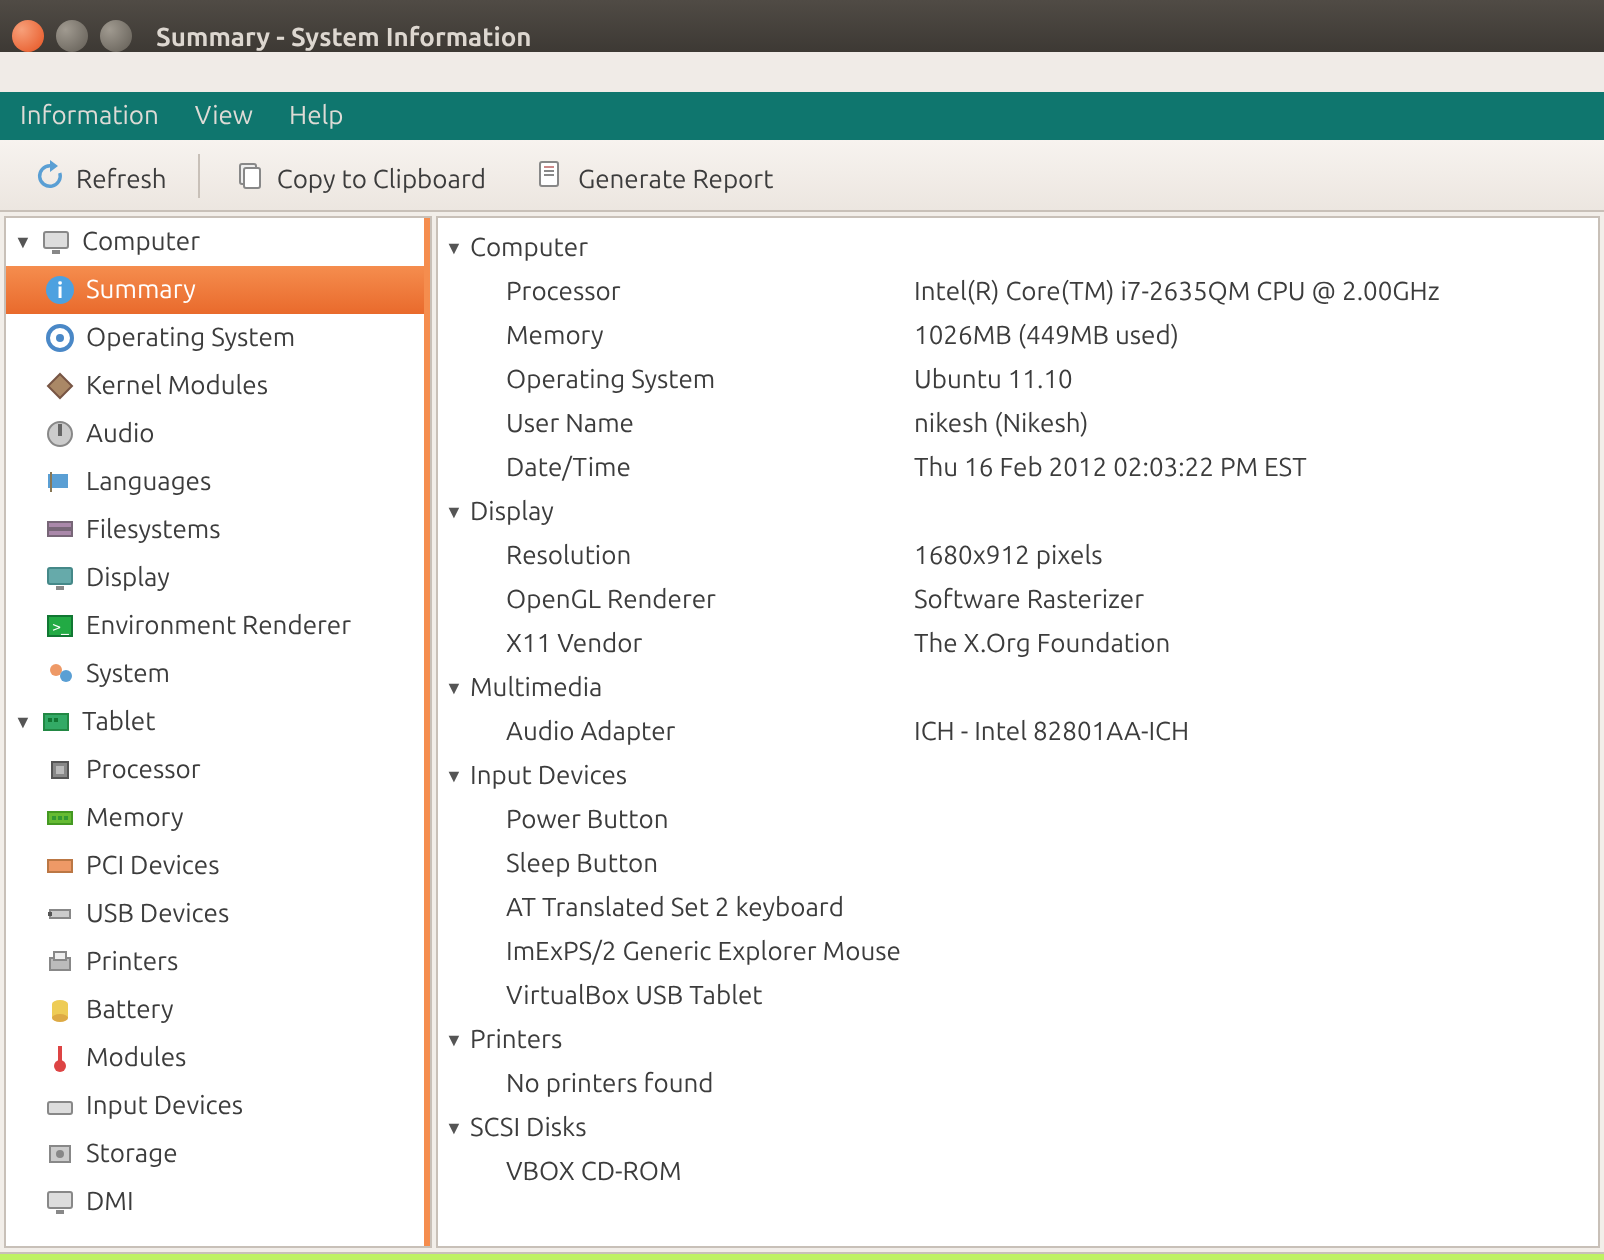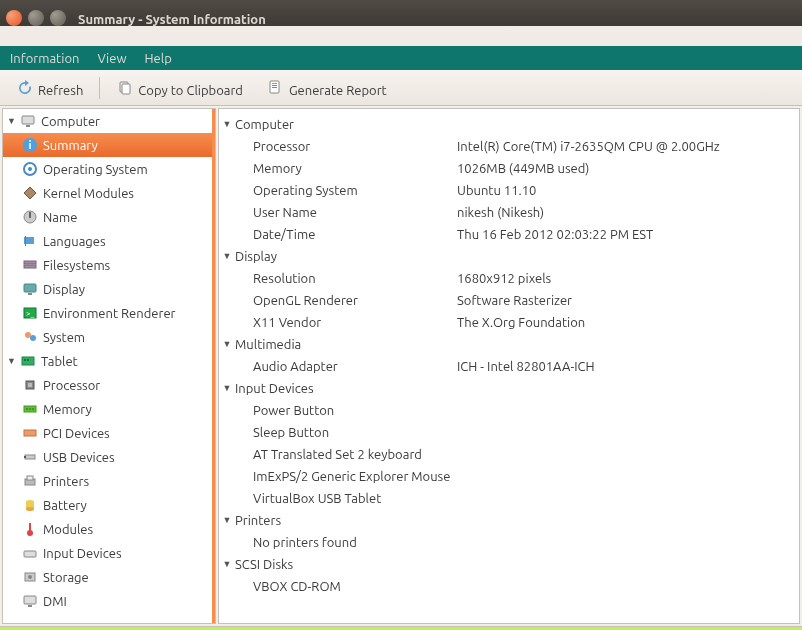--- a/index.html
+++ b/index.html
@@ -202,21 +202,21 @@
           </span>
           <span>Kernel Modules</span>
         </div>
         <div class="tree-item level1">
           <span class="tree-icon">
             <svg width="16" height="16">
               <circle cx="8" cy="8" r="6" fill="#ccc" stroke="#888"></circle>
               <rect x="7" y="3" width="2" height="6" fill="#666"></rect>
             </svg>
           </span>
-          <span>Name</span>
+          <span>Audio</span>
         </div>
         <div class="tree-item level1">
           <span class="tree-icon">
             <svg width="16" height="16">
               <rect x="2" y="4" width="10" height="7" fill="#5a9fd4"></rect>
               <rect x="3" y="3" width="1" height="10" fill="#875"></rect>
             </svg>
           </span>
           <span>Languages</span>
         </div>

